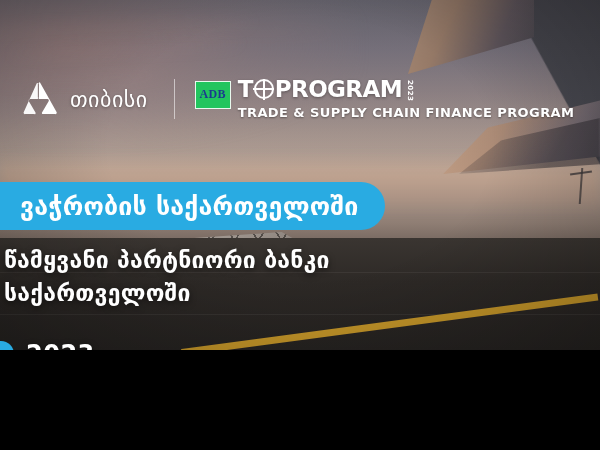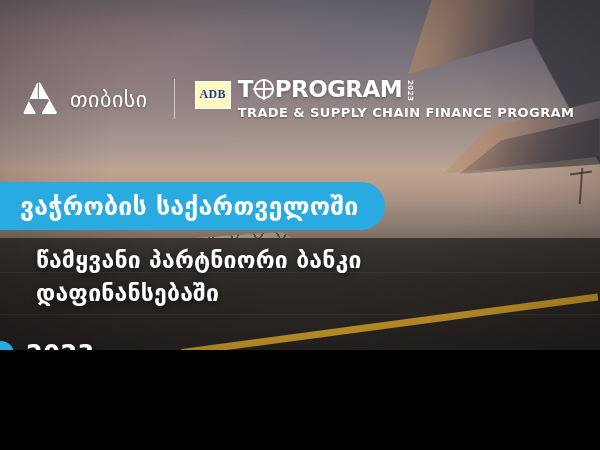--- a/index.html
+++ b/index.html
@@ -334,21 +334,21 @@
     margin: 0 20px 0 26px;
     flex: none;
   }
   .adb-block {
     display: flex;
     align-items: flex-start;
     gap: 7px;
   }
   .adb-box {
     width: 34px; height: 26px;
-    background: #fef9c3;
+    background: #22c55e;
     border: 1px solid rgba(255,255,255,.9);
     display: flex; align-items: center; justify-content: center;
     flex: none;
     margin-top: 3px;
   }
   .adb-box span {
     color: #1b3a8f;
     font-family: "Liberation Serif", "DejaVu Serif", serif;
     font-size: 12px;
     font-weight: 700;
@@ -421,21 +421,21 @@
     color:#fff;
     font-size: 25px;
     font-weight: 700;
     letter-spacing: .2px;
     white-space: nowrap;
     line-height: 1;
   }
 
   .subhead {
     position: absolute;
-    left: 36px; top: 244px;
+    left: 4px; top: 244px;
     color: #ffffff;
     font-size: 23px;
     font-weight: 600;
     line-height: 1.45;
     letter-spacing: .2px;
     text-shadow: 0 2px 6px rgba(0,0,0,.55);
   }
   .subhead div { white-space: nowrap; }
 
   
@@ -546,21 +546,21 @@
       </div>
     </div>
   </div>
 
   <div class="banner">
     <div class="banner-text">ვაჭრობის საქართველოში</div>
   </div>
 
   <div class="subhead">
     <div>წამყვანი პარტნიორი ბანკი</div>
-    <div>დაფინანსებაში</div>
+    <div>საქართველოში</div>
   </div>
 
   <div class="year-badge">
     <div class="year-dot"></div>
     <div class="year-num">2023</div>
   </div>
 
 </div>
 
 </body></html>

